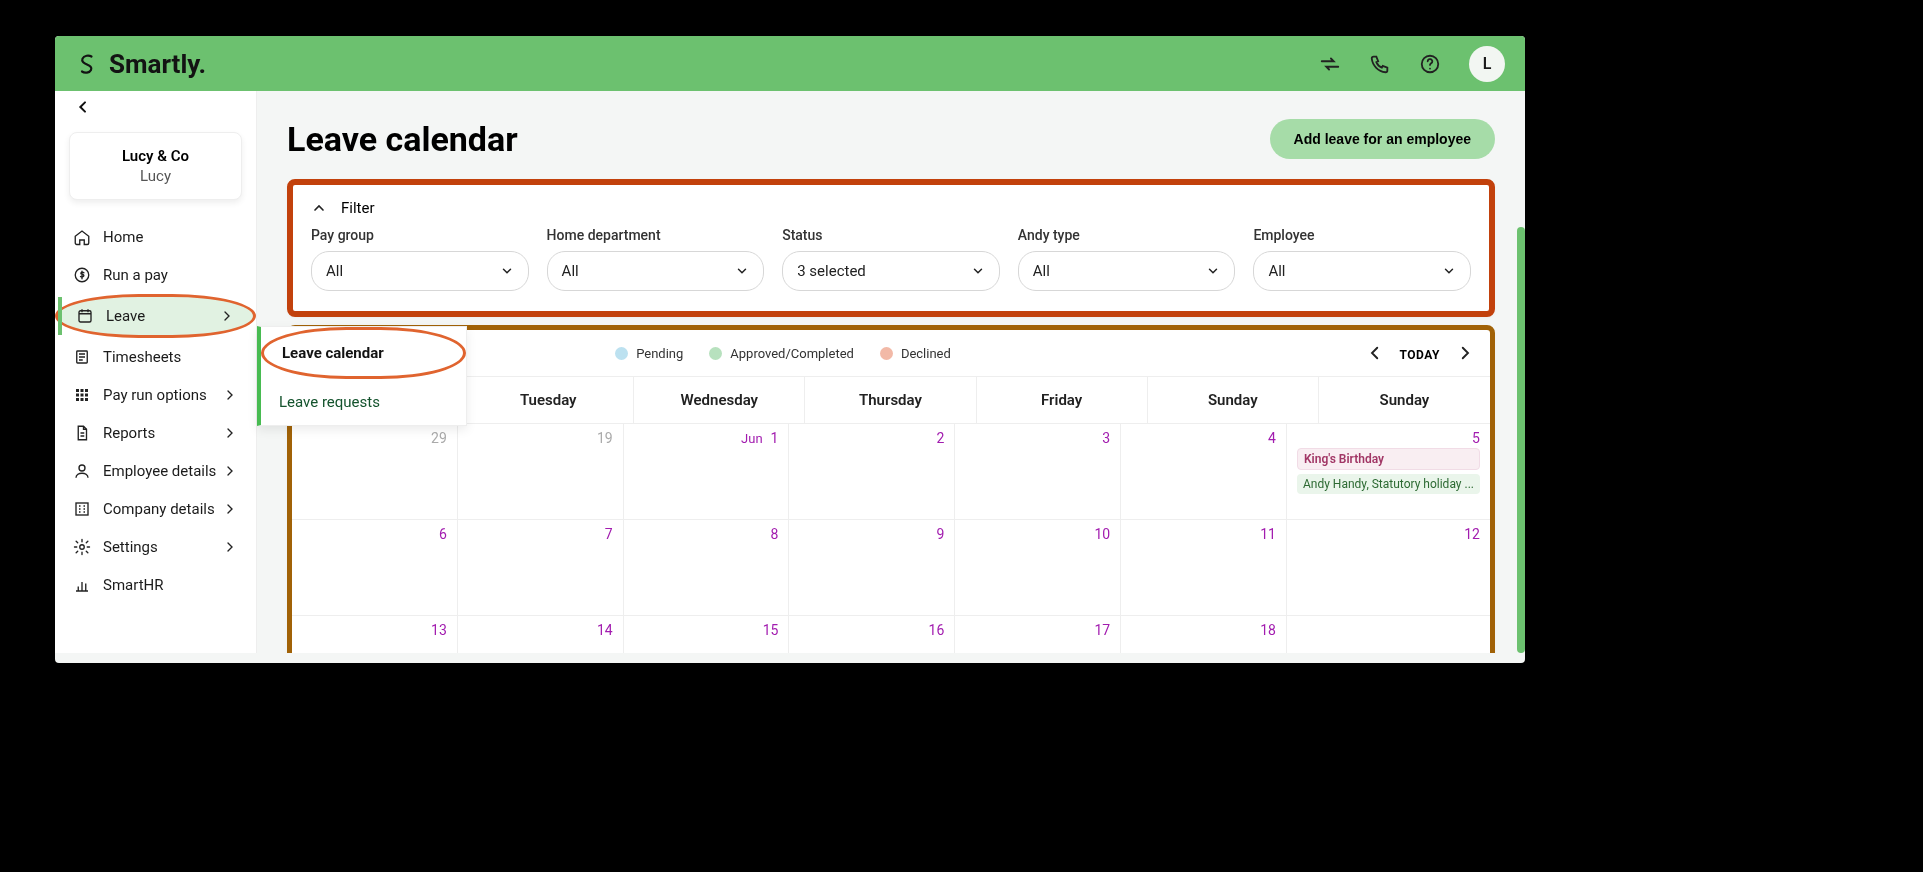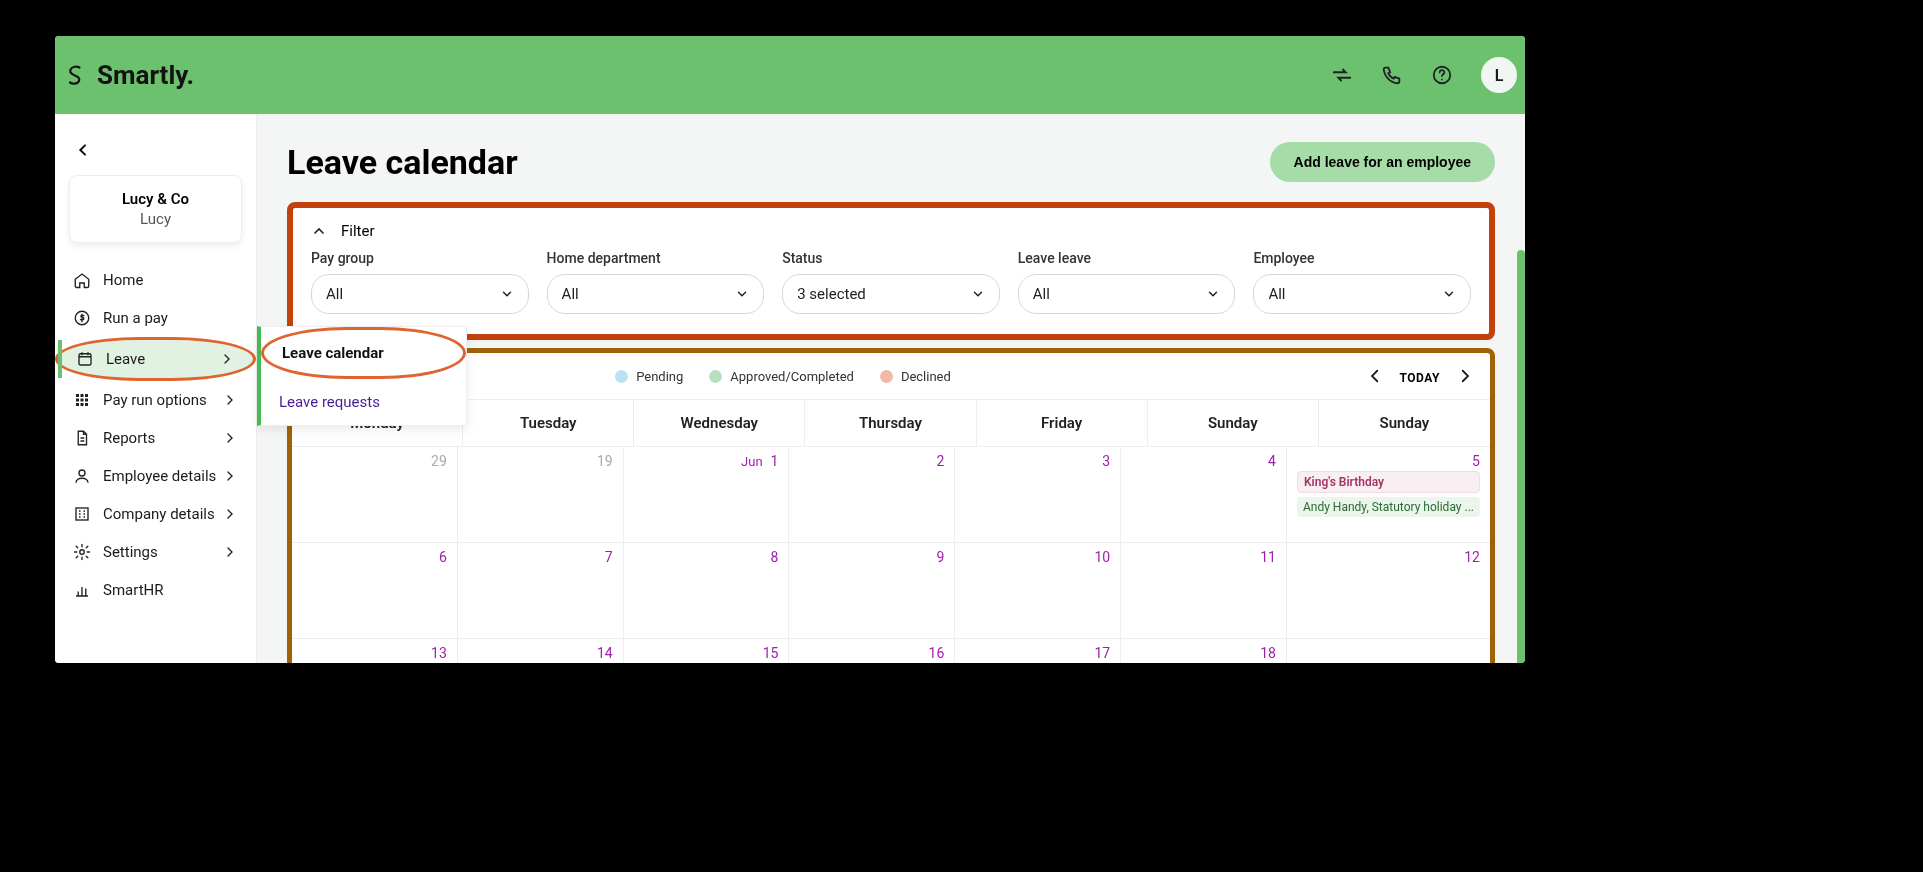--- a/index.html
+++ b/index.html
@@ -1,38 +1,38 @@
 <!DOCTYPE html>
 <html><head>
 <meta charset="utf-8">
 <style>
   * { box-sizing: border-box; margin: 0; padding: 0; }
   body { font-family: -apple-system, BlinkMacSystemFont, "Segoe UI", Roboto, sans-serif; background: #000; width: 1923px; height: 872px; }
   .app-canvas { position: absolute; left: 55px; top: 36px; width: 1470px; height: 627px; background: #f4f6f5; border-radius: 4px; overflow: hidden; }
-  .green-header { height: 78px; background: #6cc16f; display: flex; align-items: center; justify-content: space-between; padding: 0 8px; }
+  .green-header { height: 55px; background: #6cc16f; display: flex; align-items: center; justify-content: space-between; padding: 0 20px; }
   .brand { display:flex; align-items:center; gap:10px; font-size: 26px; font-weight: 700; color:#131313; }
   .brand-logo { width:24px; height:24px; display:inline-block; }
   .header-actions { display:flex; align-items:center; gap:28px; color:#1b1b1b; }
   .header-icon { width:22px; height:22px; cursor:pointer; }
   .avatar { width:36px; height:36px; border-radius:50%; background:#f2f6f2; display:flex; align-items:center; justify-content:center; font-weight:600; cursor:pointer; }
   .body { display:flex; height: calc(100% - 65px); }
-  .sidebar { width: 202px; background:#fff; border-right:1px solid #eee; padding-top:20px; position:relative; }
+  .sidebar { width: 202px; background:#fff; border-right:1px solid #eee; padding-top:0; position:relative; }
   .back-chevron { font-size:22px; font-weight:600; padding: 4px 20px; cursor:pointer; }
   .user-card { margin: 8px 14px 18px 14px; background:#fff; border:1px solid #eee; border-radius:8px; box-shadow: 0 3px 6px rgba(0,0,0,0.07); padding:14px 10px; text-align:center; }
   .user-card .co { font-weight:600; font-size:15px; }
   .user-card .nm { font-size:15px; color:#555; margin-top:2px; }
   .nav-item { display:flex; align-items:center; justify-content:space-between; padding: 10px 18px; font-size:15px; color:#1b1b1b; cursor:pointer; }
   .nav-item .lft { display:flex; align-items:center; gap:12px; }
   .nav-item .ic { width:18px; height:18px; }
   .nav-item .chev { width:16px; height:16px; color:#222; }
   .nav-item.active { background:#e1f2e2; position:relative; }
   .nav-item.active::before { content:""; position:absolute; left:0; top:0; bottom:0; width:4px; background:#6cc16f; }
   .nav-item.circled { border:3px solid #e0642f; border-radius: 50% / 60%; }
   .submenu { position:absolute; left:202px; top:290px; width:210px; background:#fff; border:1px solid #eee; border-left:4px solid #47bb51; box-shadow: 0 4px 10px rgba(0,0,0,0.08); z-index:15; }
-  .submenu-item { padding:14px 18px; font-size:15px; color:#4c1d95; cursor:pointer; }
+  .submenu-item { padding:14px 18px; font-size:15px; color:#14532d; cursor:pointer; }
   .submenu-item.sel { font-weight:700; color:#131313; border:3px solid #e0642f; border-radius: 50% / 60%; }
   .main { flex:1; padding: 28px 0 0 0; overflow:hidden; position:relative; }
   .page-head { display:flex; justify-content:space-between; align-items:center; padding: 0 30px 20px 30px; }
   .page-title { font-size:34px; font-weight:700; }
   .primary-btn { background:#a6dca8; border:none; border-radius: 22px; padding:12px 24px; font-size:14px; font-weight:600; cursor:pointer; }
   .filter-card { margin:0 30px 8px 30px; background:#fff; border:6px solid #c2410c; border-radius:8px; padding: 14px 18px 20px 18px; box-shadow:0 1px 3px rgba(0,0,0,0.03); }
   .filter-hdr { display:flex; align-items:center; gap:14px; font-size:15px; margin-bottom:10px; cursor:pointer;}
   .caret-up { width:16px; height:16px;}
   .filter-row { display:flex; gap:18px; }
   .filter-col { flex:1; }
@@ -133,20 +133,29 @@
                   <path d="M4 9h16M8 3v4M16 3v4"></path>
                 </svg></span>
               <span>Leave</span>
             </span>
             <span class="chev"><svg viewBox="0 0 24 24" stroke="#222" stroke-width="2" fill="none">
                 <path d="M9 6l6 6-6 6" stroke-linecap="round"></path>
               </svg></span>
           </div>
           <div class="nav-item">
             <span class="lft">
+              <span class="ic"><svg viewBox="0 0 24 24" stroke="#222" stroke-width="1.8" fill="none">
+                  <rect x="5" y="4" width="14" height="16" rx="1"></rect>
+                  <path d="M8 8h8M8 12h8M8 16h5"></path>
+                </svg></span>
+              <span>Timesheets</span>
+            </span>
+          </div>
+          <div class="nav-item">
+            <span class="lft">
               <span class="ic"><svg viewBox="0 0 24 24" fill="#222">
                   <rect x="4" y="4" width="4" height="4"></rect>
                   <rect x="10" y="4" width="4" height="4"></rect>
                   <rect x="16" y="4" width="4" height="4"></rect>
                   <rect x="4" y="10" width="4" height="4"></rect>
                   <rect x="10" y="10" width="4" height="4"></rect>
                   <rect x="16" y="10" width="4" height="4"></rect>
                   <rect x="4" y="16" width="4" height="4"></rect>
                   <rect x="10" y="16" width="4" height="4"></rect>
                   <rect x="16" y="16" width="4" height="4"></rect>
@@ -259,21 +268,21 @@
             <div class="filter-col">
               <div class="filter-label">Status</div>
               <div class="select">
                 <span class="sv">3 selected</span>
                 <span style="width:14px;height:14px"><svg viewBox="0 0 24 24" stroke="#222" stroke-width="2.5" fill="none">
                     <path d="M6 9l6 6 6-6" stroke-linecap="round"></path>
                   </svg></span>
               </div>
             </div>
             <div class="filter-col">
-              <div class="filter-label">Leave leave</div>
+              <div class="filter-label">Andy type</div>
               <div class="select">
                 <span class="sv">All</span>
                 <span style="width:14px;height:14px"><svg viewBox="0 0 24 24" stroke="#222" stroke-width="2.5" fill="none">
                     <path d="M6 9l6 6 6-6" stroke-linecap="round"></path>
                   </svg></span>
               </div>
             </div>
             <div class="filter-col">
               <div class="filter-label">Employee</div>
               <div class="select">

